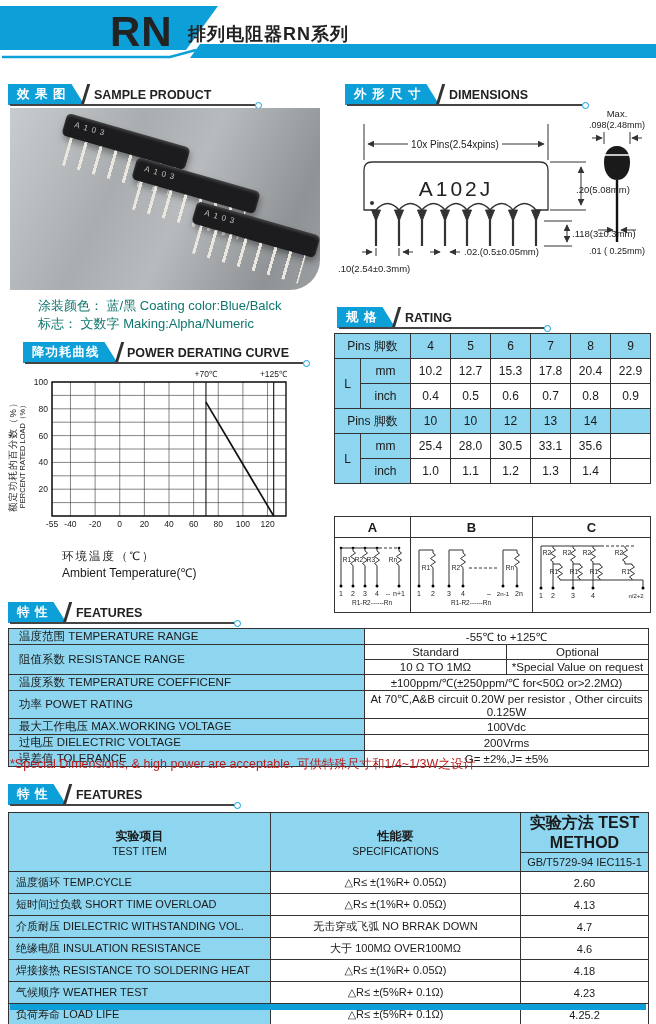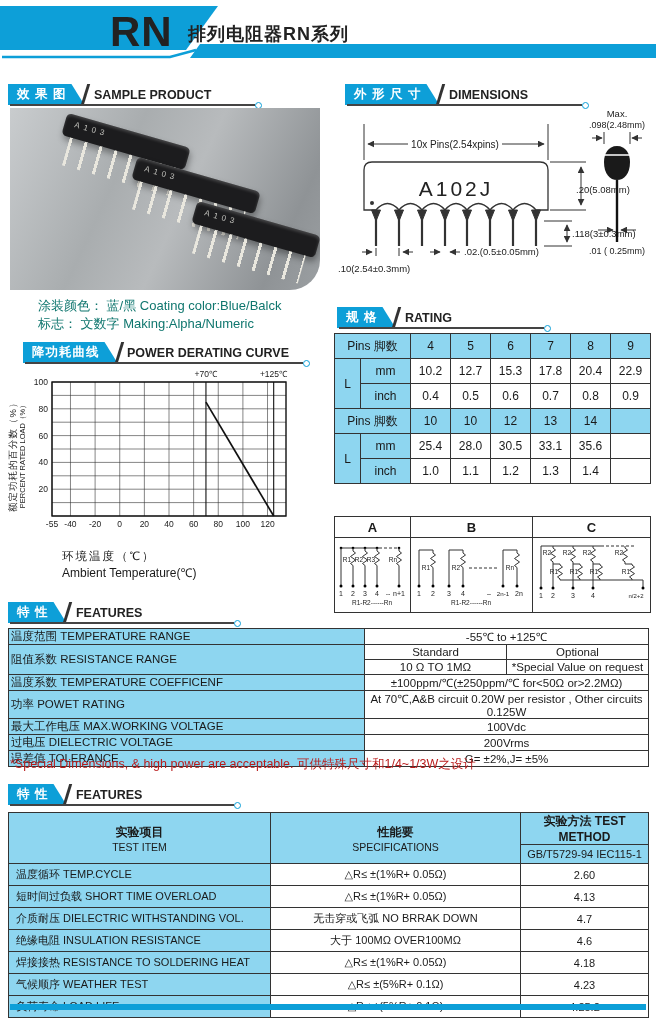--- a/index.html
+++ b/index.html
@@ -34,21 +34,21 @@
   table{border-collapse:collapse;position:absolute;}
   td{border:1px solid #333;}
   .blue{background:var(--lblue);}
   .rate{left:334px;top:333px;width:316px;table-layout:fixed;}
   .rate td{font-size:12px;height:22px;text-align:center;}
   .schem{left:334px;top:516px;width:316px;table-layout:fixed;}
   .schem .hd{font-size:13px;font-weight:700;text-align:center;height:18px;}
   .schem .cell{height:72px;padding:0;vertical-align:top;}
   .feat{left:8px;top:628px;width:640px;table-layout:fixed;}
   .feat td{font-size:11.5px;height:14px;text-align:center;padding:0 4px;}
-  .feat .lbl{text-align:left;background:var(--lblue);padding-left:2px;}
+  .feat .lbl{text-align:left;background:var(--lblue);padding-left:10px;}
   .test{left:8px;top:812px;width:640px;table-layout:fixed;}
   .test td{font-size:11px;height:21px;text-align:center;padding:0 4px;}
   .test .lbl{background:var(--lblue);text-align:left;padding-left:7px;}
   .test .hcell{background:var(--lblue);height:18px;}
   .hcn{font-size:12px;font-weight:700;}
   .hen{font-size:10.5px;}
 
   .footnote{position:absolute;left:10px;top:756px;font-size:12.5px;color:#b91c1c;}
   .footer-bar{position:absolute;left:10px;top:1004px;width:636px;height:6px;background:var(--blue);}
 
@@ -489,21 +489,21 @@
     <tbody>
         <tr>
       <td class="hcell" rowspan="2">
         <div class="hcn">实验项目</div>
         <div class="hen">TEST ITEM</div>
       </td>
       <td class="hcell" rowspan="2">
         <div class="hcn">性能要</div>
         <div class="hen">SPECIFICATIONS</div>
       </td>
-      <td class="hcell hcn" style="font-size:12px">实验方法 TEST METHOD</td>
+      <td class="hcell hcn" style="font-size:16px">实验方法 TEST METHOD</td>
     </tr>
     <tr>
       <td class="hcell hen">GB/T5729-94 IEC115-1</td>
     </tr>
     <tr>
       <td class="lbl">温度循环 TEMP.CYCLE</td>
       <td>△R≤ ±(1%R+ 0.05Ω)</td>
       <td>2.60</td>
     </tr>
     <tr>

